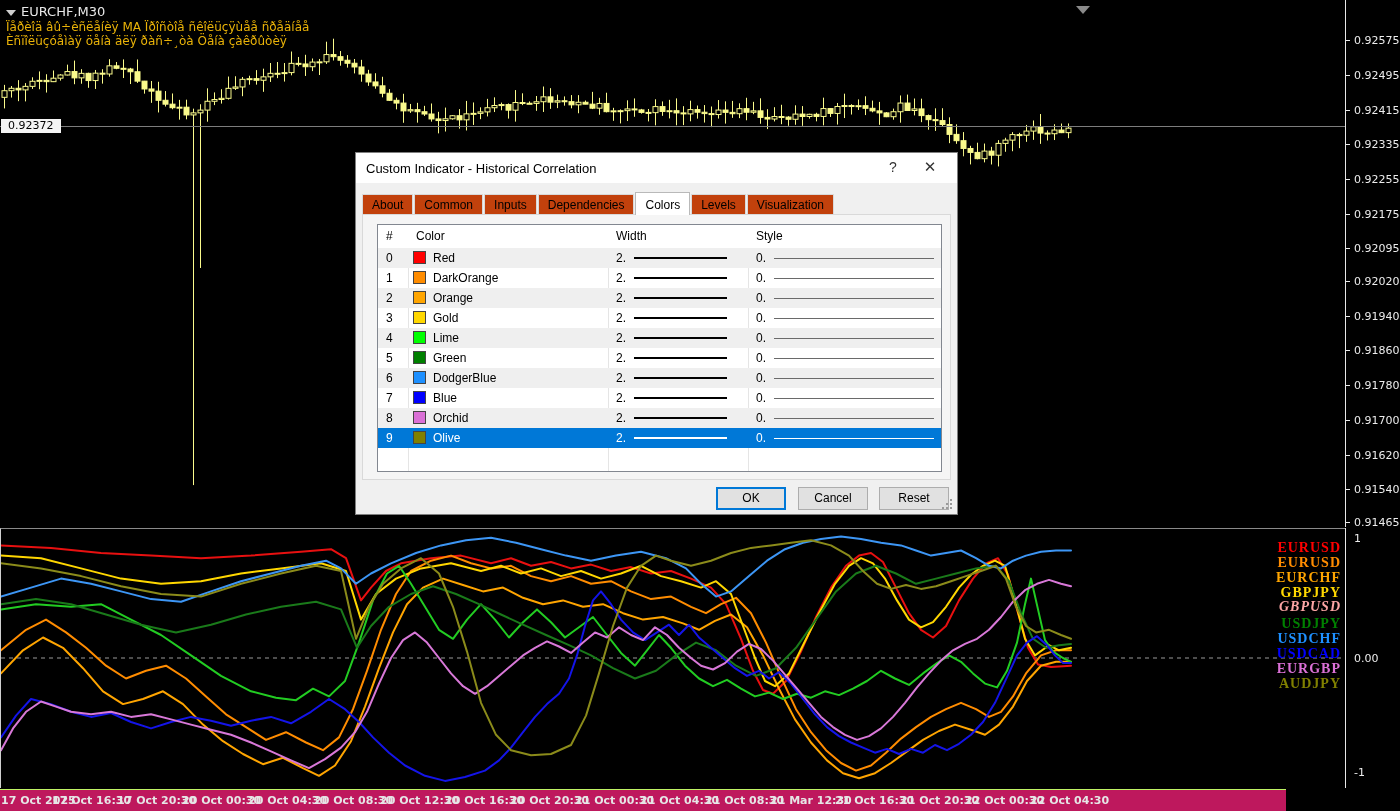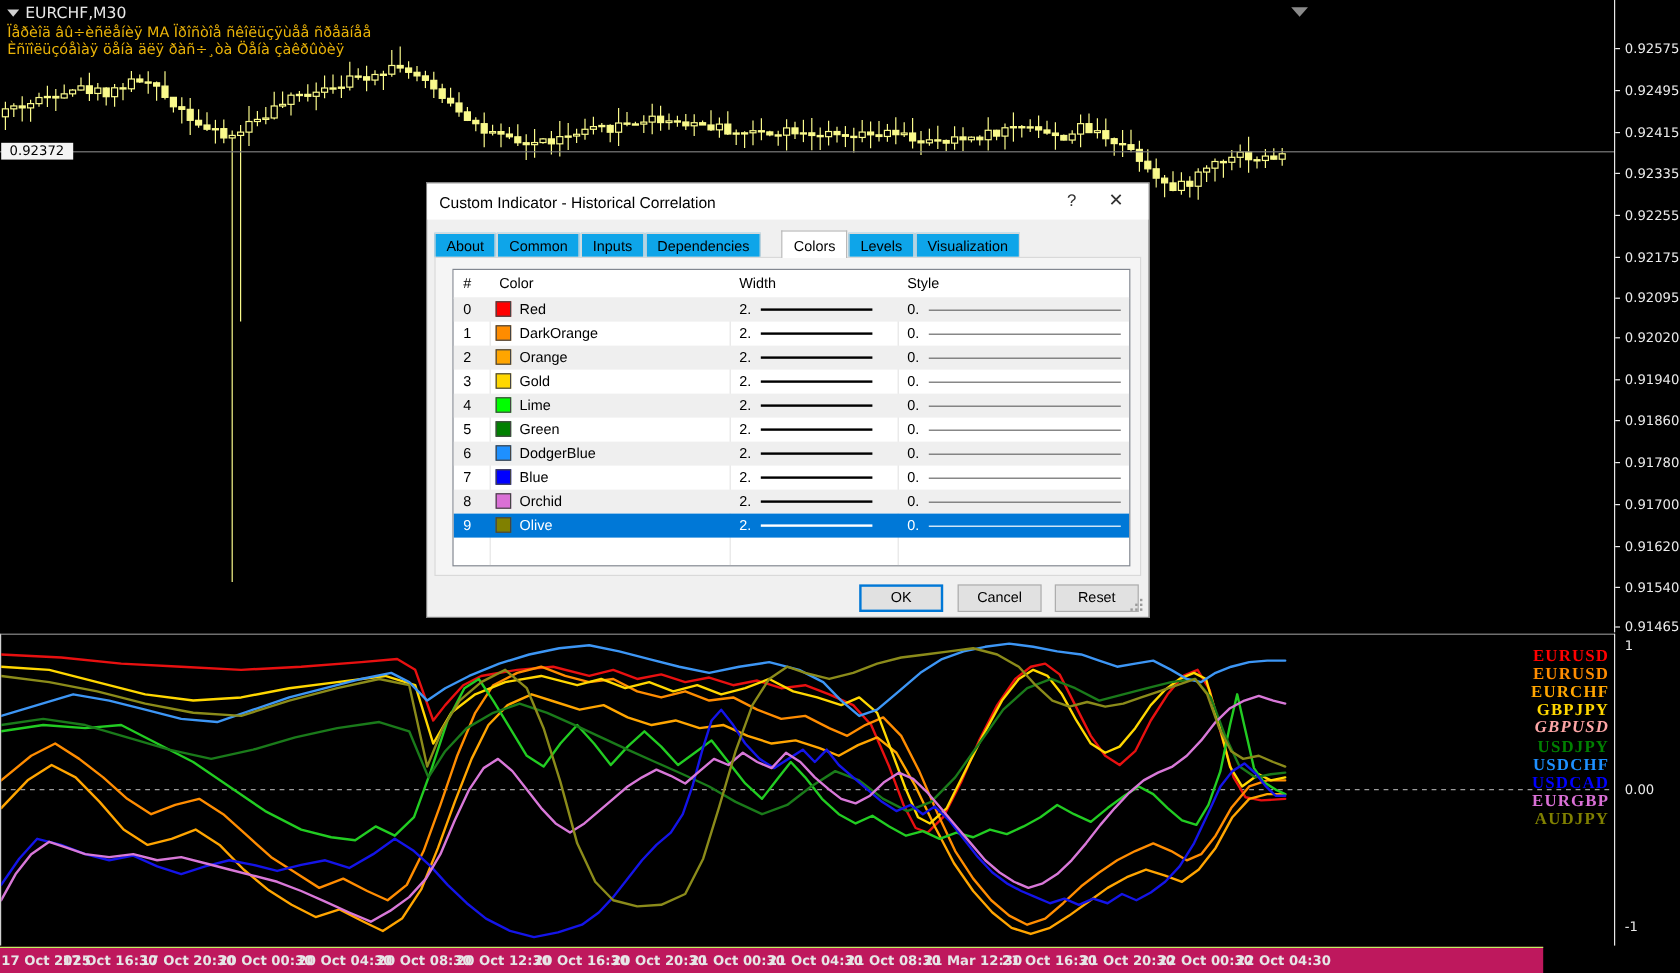--- a/index.html
+++ b/index.html
@@ -39,23 +39,23 @@
   #time-axis{position:absolute;left:0;top:789px;width:1286px;height:22px;background:#be185d;border-top:1px solid #bef264;}
   .tlabel{position:absolute;top:4px;color:#e6e6e6;font-size:11px;font-weight:600;font-family:"DejaVu Sans",sans-serif;white-space:nowrap;}
   
   #dialog{position:absolute;left:355px;top:152px;width:603px;height:363px;background:#f0f0f0;
           border:1px solid #7f7f7f;box-sizing:border-box;box-shadow:3px 3px 10px rgba(0,0,0,0.65);font-size:12px;color:#000;}
   #dlg-titlebar{position:absolute;left:0;top:0;width:100%;height:30px;background:#ffffff;}
   #dlg-title{position:absolute;left:10px;top:8px;font-size:13px;color:#000;}
   #dlg-help{position:absolute;right:52px;top:6px;width:24px;height:18px;text-align:center;font-size:14px;color:#333;cursor:pointer;}
   #dlg-close{position:absolute;right:14px;top:5px;width:26px;height:20px;text-align:center;font-size:15px;color:#333;cursor:pointer;}
   #dlg-tabs{position:absolute;left:6px;top:40px;height:21px;display:flex;align-items:flex-end;}
-  .tab{padding:3px 9px 3px 9px;border:1px solid #d9d9d9;border-bottom:none;background:#0ea5e9;margin-right:1px;
+  .tab{padding:3px 9px 3px 9px;border:1px solid #d9d9d9;border-bottom:none;background:#c2410c;margin-right:1px;
        font-size:12px;position:relative;top:1px;cursor:pointer;}
-  .tab.active{background:#ffffff;padding-top:5px;border-color:#b9b9b9;z-index:3;margin-left:16px;}
+  .tab.active{background:#ffffff;padding-top:5px;border-color:#b9b9b9;z-index:3;}
   #tab-page{position:absolute;left:6px;top:61px;width:589px;height:266px;background:#f5f5f5;border:1px solid #d9d9d9;box-sizing:border-box;}
   #color-table{position:absolute;left:14px;top:9px;width:565px;height:248px;background:#fff;border:1px solid #828790;box-sizing:border-box;overflow:hidden;}
   .col-sep{position:absolute;top:0;bottom:0;width:1px;background:#e5e5e5;}
   #tbl-header{position:absolute;left:0;top:0;width:100%;height:23px;border-bottom:1px solid #e5e5e5;background:#fff;}
   .hcell{position:absolute;top:4px;font-size:12px;color:#000;}
   .trow{position:absolute;left:0;width:100%;height:20px;}
   .trow.alt{background:#efefef;}
   .trow.selected{background:#0078d7;color:#fff;}
   .tcell-num{position:absolute;left:8px;top:3px;font-size:12px;}
   .swatch{position:absolute;left:35px;top:3px;width:13px;height:13px;border:1px solid #444;box-sizing:border-box;}

